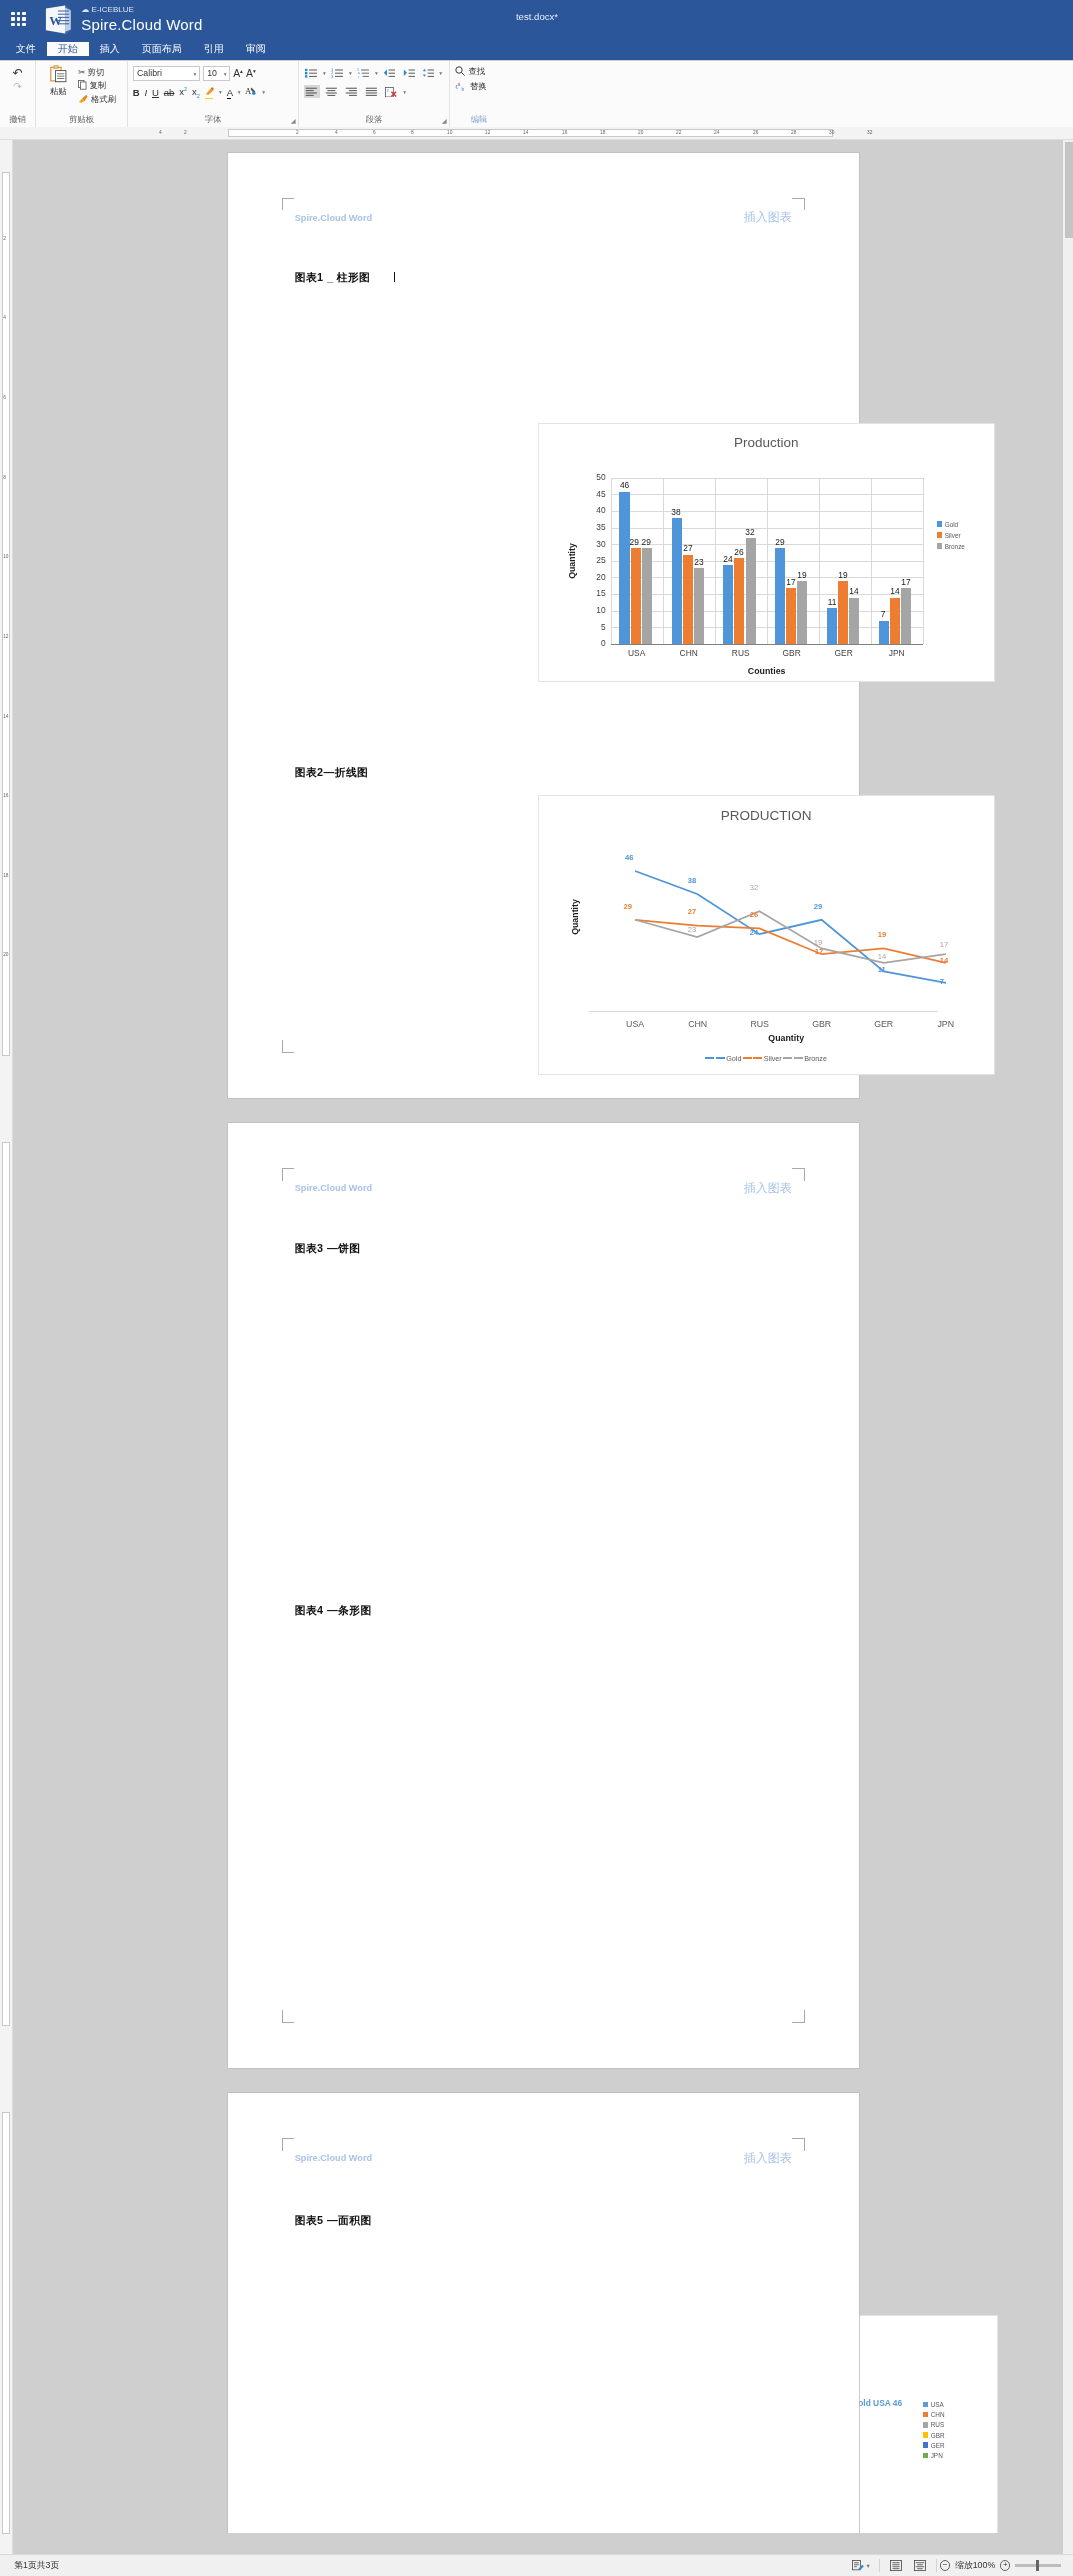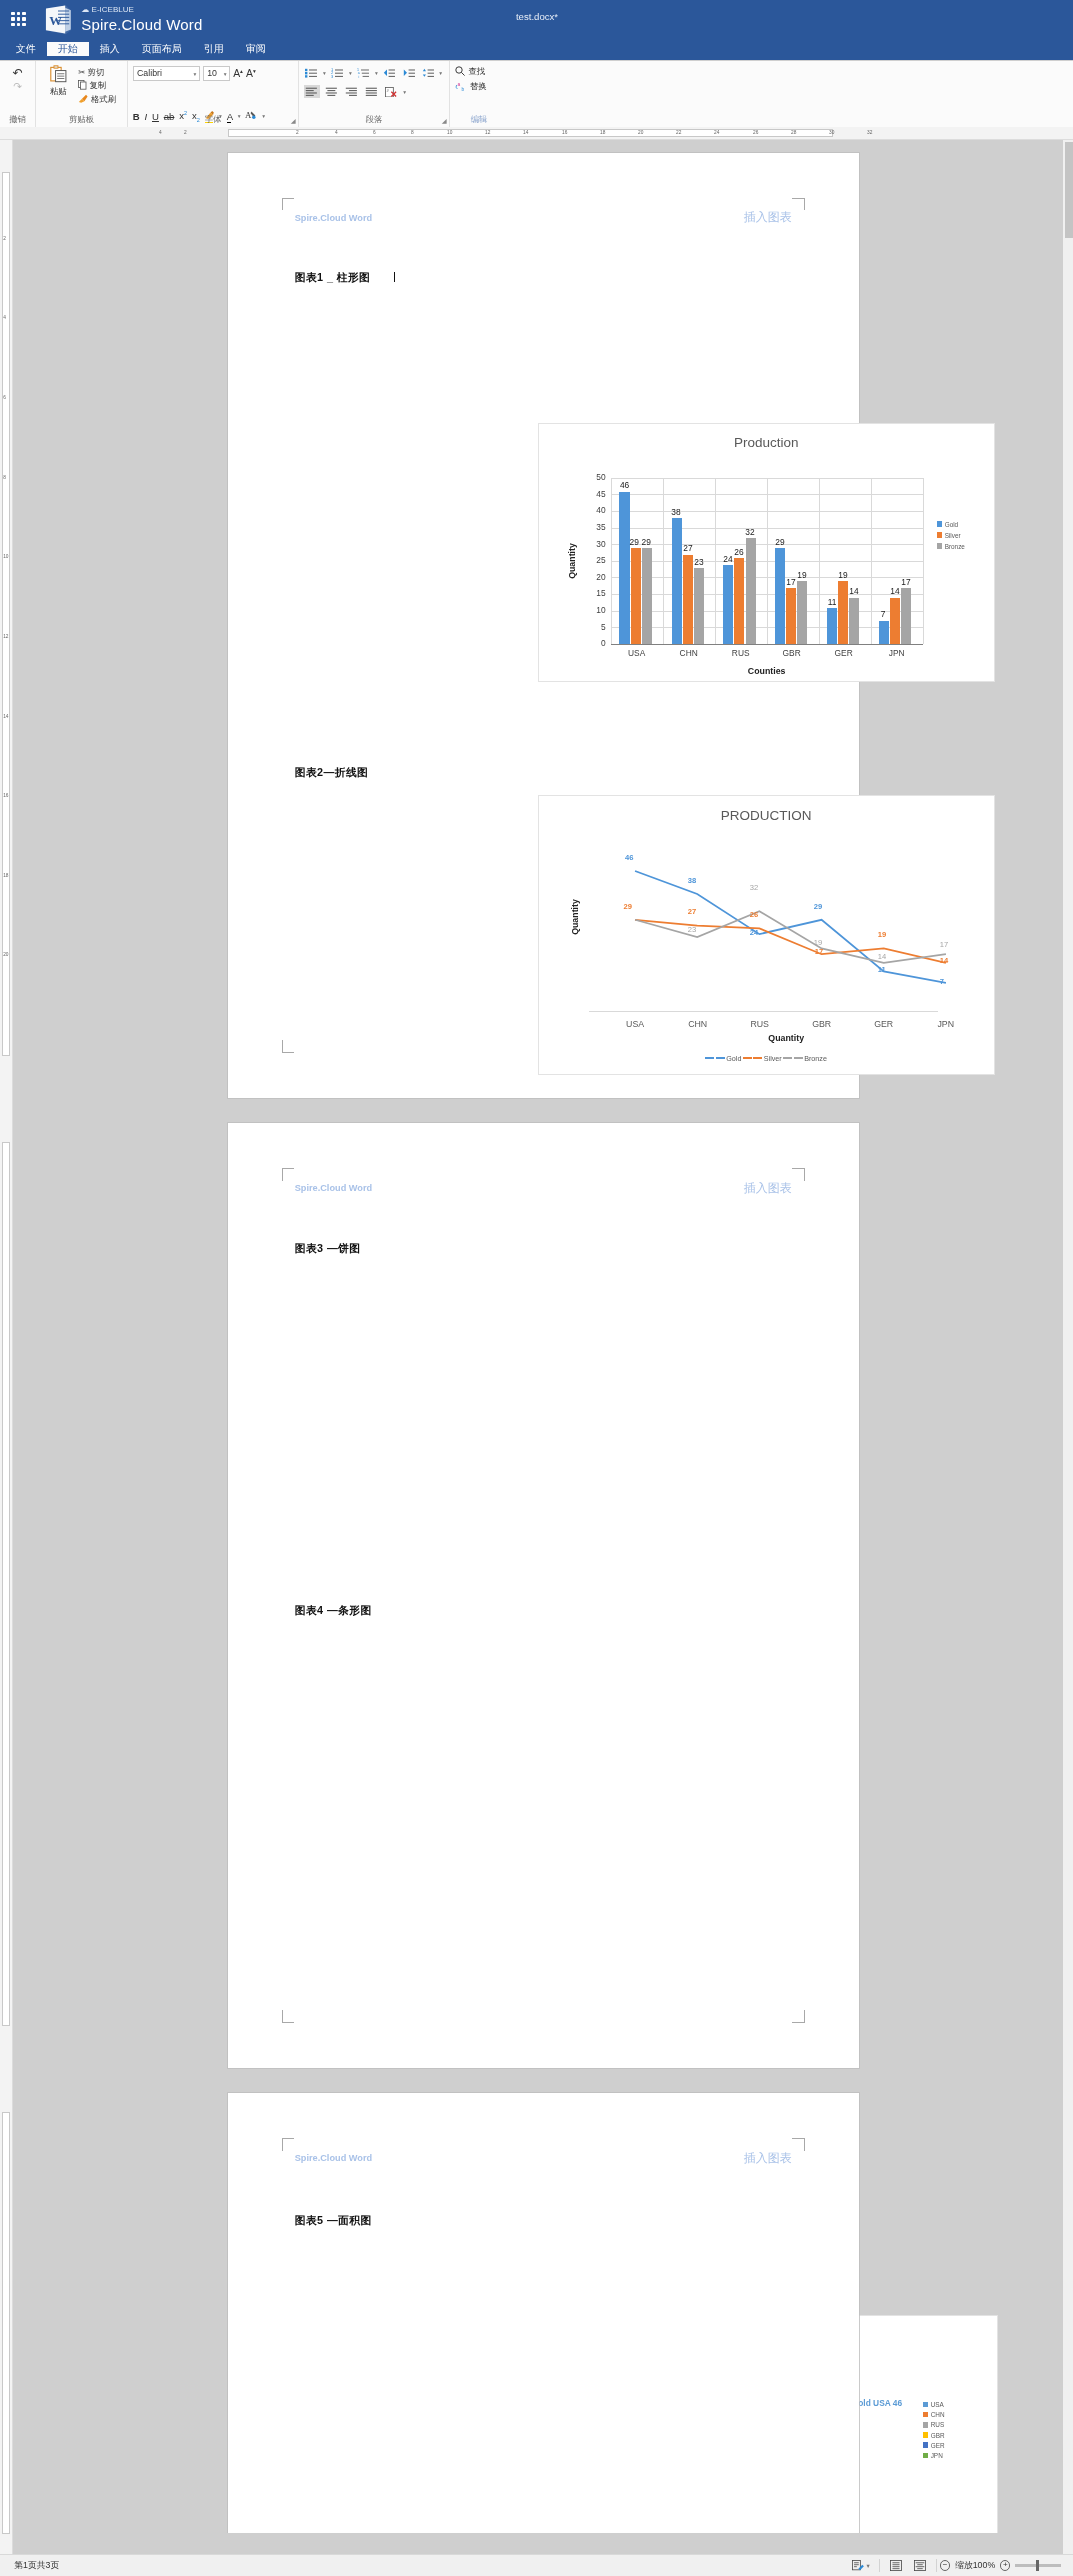--- a/index.html
+++ b/index.html
@@ -64,21 +64,21 @@
   .arrowbtn.dim { color:#bbb; font-size:10.4px; }
 
   
   .clipgrp { width:92px; }
   .pastebig { width:35px; display:flex; flex-direction:column; align-items:center; gap:0.8px; padding-top:1.6px;}
   .pastebig .lbl { font-size:8.4px; }
   .clipright { display:flex; flex-direction:column; gap:2.4px; padding-top:3.2px; padding-left:2.4px;}
   .cliprow { display:flex; align-items:center; gap:2.4px; font-size:8.4px; }
 
   
-  .fontgrp { width:171px;gap:24px; }
+  .fontgrp { width:171px; }
   .fontrow1 { display:flex; align-items:center; gap:3.2px; padding-top:2.4px; }
   .fontbox {
     width:67px; height:15px; border:0.8px solid #c9c9c9; background:#fff;
     font-size:8.8px; padding:0 9.6px 0 3.2px; position:relative; display:flex; align-items:center;
   }
   .sizebox { width:27px; }
   .combo-caret { position:absolute; right:2.4px; top:4px; font-size:5.6px; color:#777; }
   .aa { font-size:10.4px; }
   .aa sup { font-size:5.6px; }
   .fontrow2 { display:flex; align-items:center; gap:4.8px; padding-top:4.8px; font-size:9.6px; }

